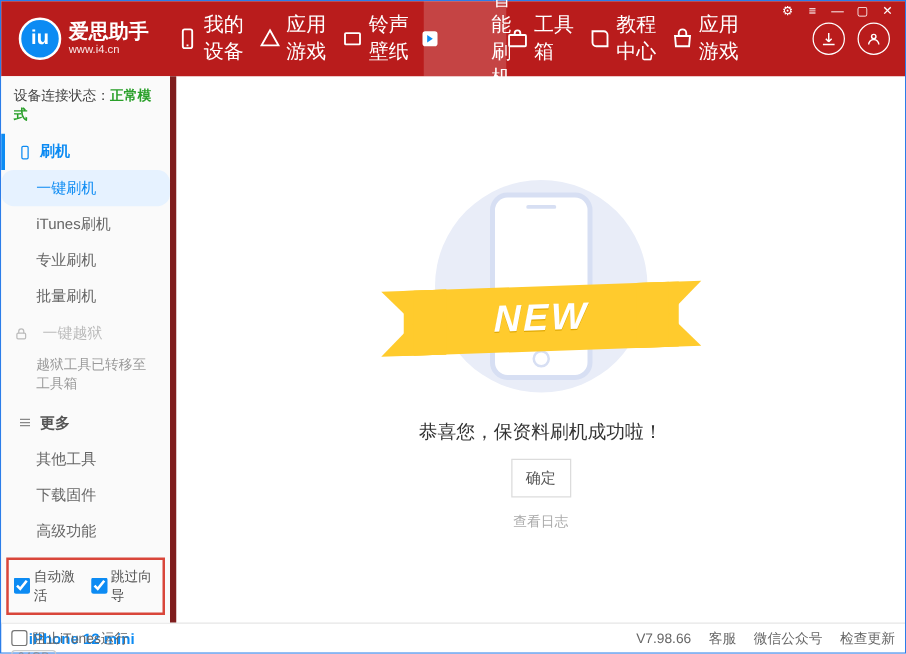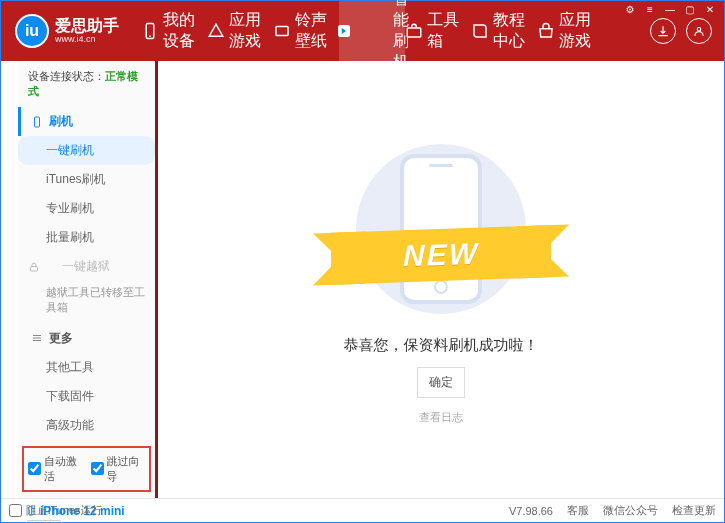--- a/index.html
+++ b/index.html
@@ -16,29 +16,29 @@
 .nav-item { width: 66px; display: flex; flex-direction: row; align-items: center; justify-content: center; font-size: 16px; gap: 4px; cursor: pointer; }
 .nav-item.active { background: rgba(255,255,255,.18); gap: 40px; }
 .nav-icon { width: 20px; height: 20px; display: flex; align-items: center; justify-content: center; }
 .title-right { display: flex; align-items: center; gap: 10px; padding: 0 12px; }
 .title-ctrl { display: flex; gap: 6px; position: absolute; top: 4px; right: 8px; }
 .title-ctrl span { width: 14px; height: 10px; display: inline-flex; align-items: center; justify-content: center; font-size: 10px; color: #fff; cursor: pointer; }
 .circ-btn { width: 26px; height: 26px; border: 1.5px solid #fff; border-radius: 50%; display: flex; align-items: center; justify-content: center; cursor: pointer; }
 
 
 .body { display: flex; height: calc(100% - 60px - 24px); }
-.sidebar { width: 140px; border-right: 3px solid #7f1d1d; background: #fafafa; display: flex; flex-direction: column; font-size: 12px; color: #555; margin-left: 17px; }
+.sidebar { width: 140px; border-right: 5px solid #7f1d1d; background: #fafafa; display: flex; flex-direction: column; font-size: 12px; color: #555; }
 .status-line { padding: 8px 10px; font-size: 11px; color: #444; }
 .status-val { color: #2aa02a; font-weight: 700; }
 .section { }
 .sec-head { display: flex; align-items: center; gap: 6px; padding: 6px 10px; font-weight: 700; color: #333; border-left: 3px solid transparent; }
 .sec-head.active0 { color: #0c8bf3; border-left-color: #0c8bf3; text-align: center; }
 .sec-item { padding: 6px 10px 6px 28px; cursor: pointer; color: #666; border-radius: 10px; }
 .sec-item.active { background: #e6f2ff; color: #0c8bf3; }
-.lock-row { display: flex; align-items: center; padding: 6px 10px; color: #bbb; gap: 22px; }
+.lock-row { display: flex; align-items: center; padding: 6px 10px; color: #bbb; gap: 11px; }
 .note { padding: 4px 10px 8px 28px; color: #999; font-size: 11px; line-height: 1.4; }
 .checks { border: 2px solid #d9463a; margin: 6px 4px; padding: 6px 4px; display: flex; gap: 8px; font-size: 11px; color: #555; }
 .checks label { display: flex; align-items: center; gap: 3px; cursor: pointer; }
 .checks input { accent-color: #0c8bf3; }
 .device { padding: 6px 8px; margin-top: auto; }
 .dev-name { color: #0c8bf3; font-weight: 700; display: flex; align-items: center; gap: 4px; font-size: 12px; }
 .badge { display: inline-block; border: 1px solid #ccc; border-radius: 3px; padding: 0 4px; font-size: 10px; color: #888; margin-top: 2px; }
 
 
 .main { flex: 1; position: relative; display: flex; flex-direction: column; align-items: center; justify-content: center; gap: 12px; }

